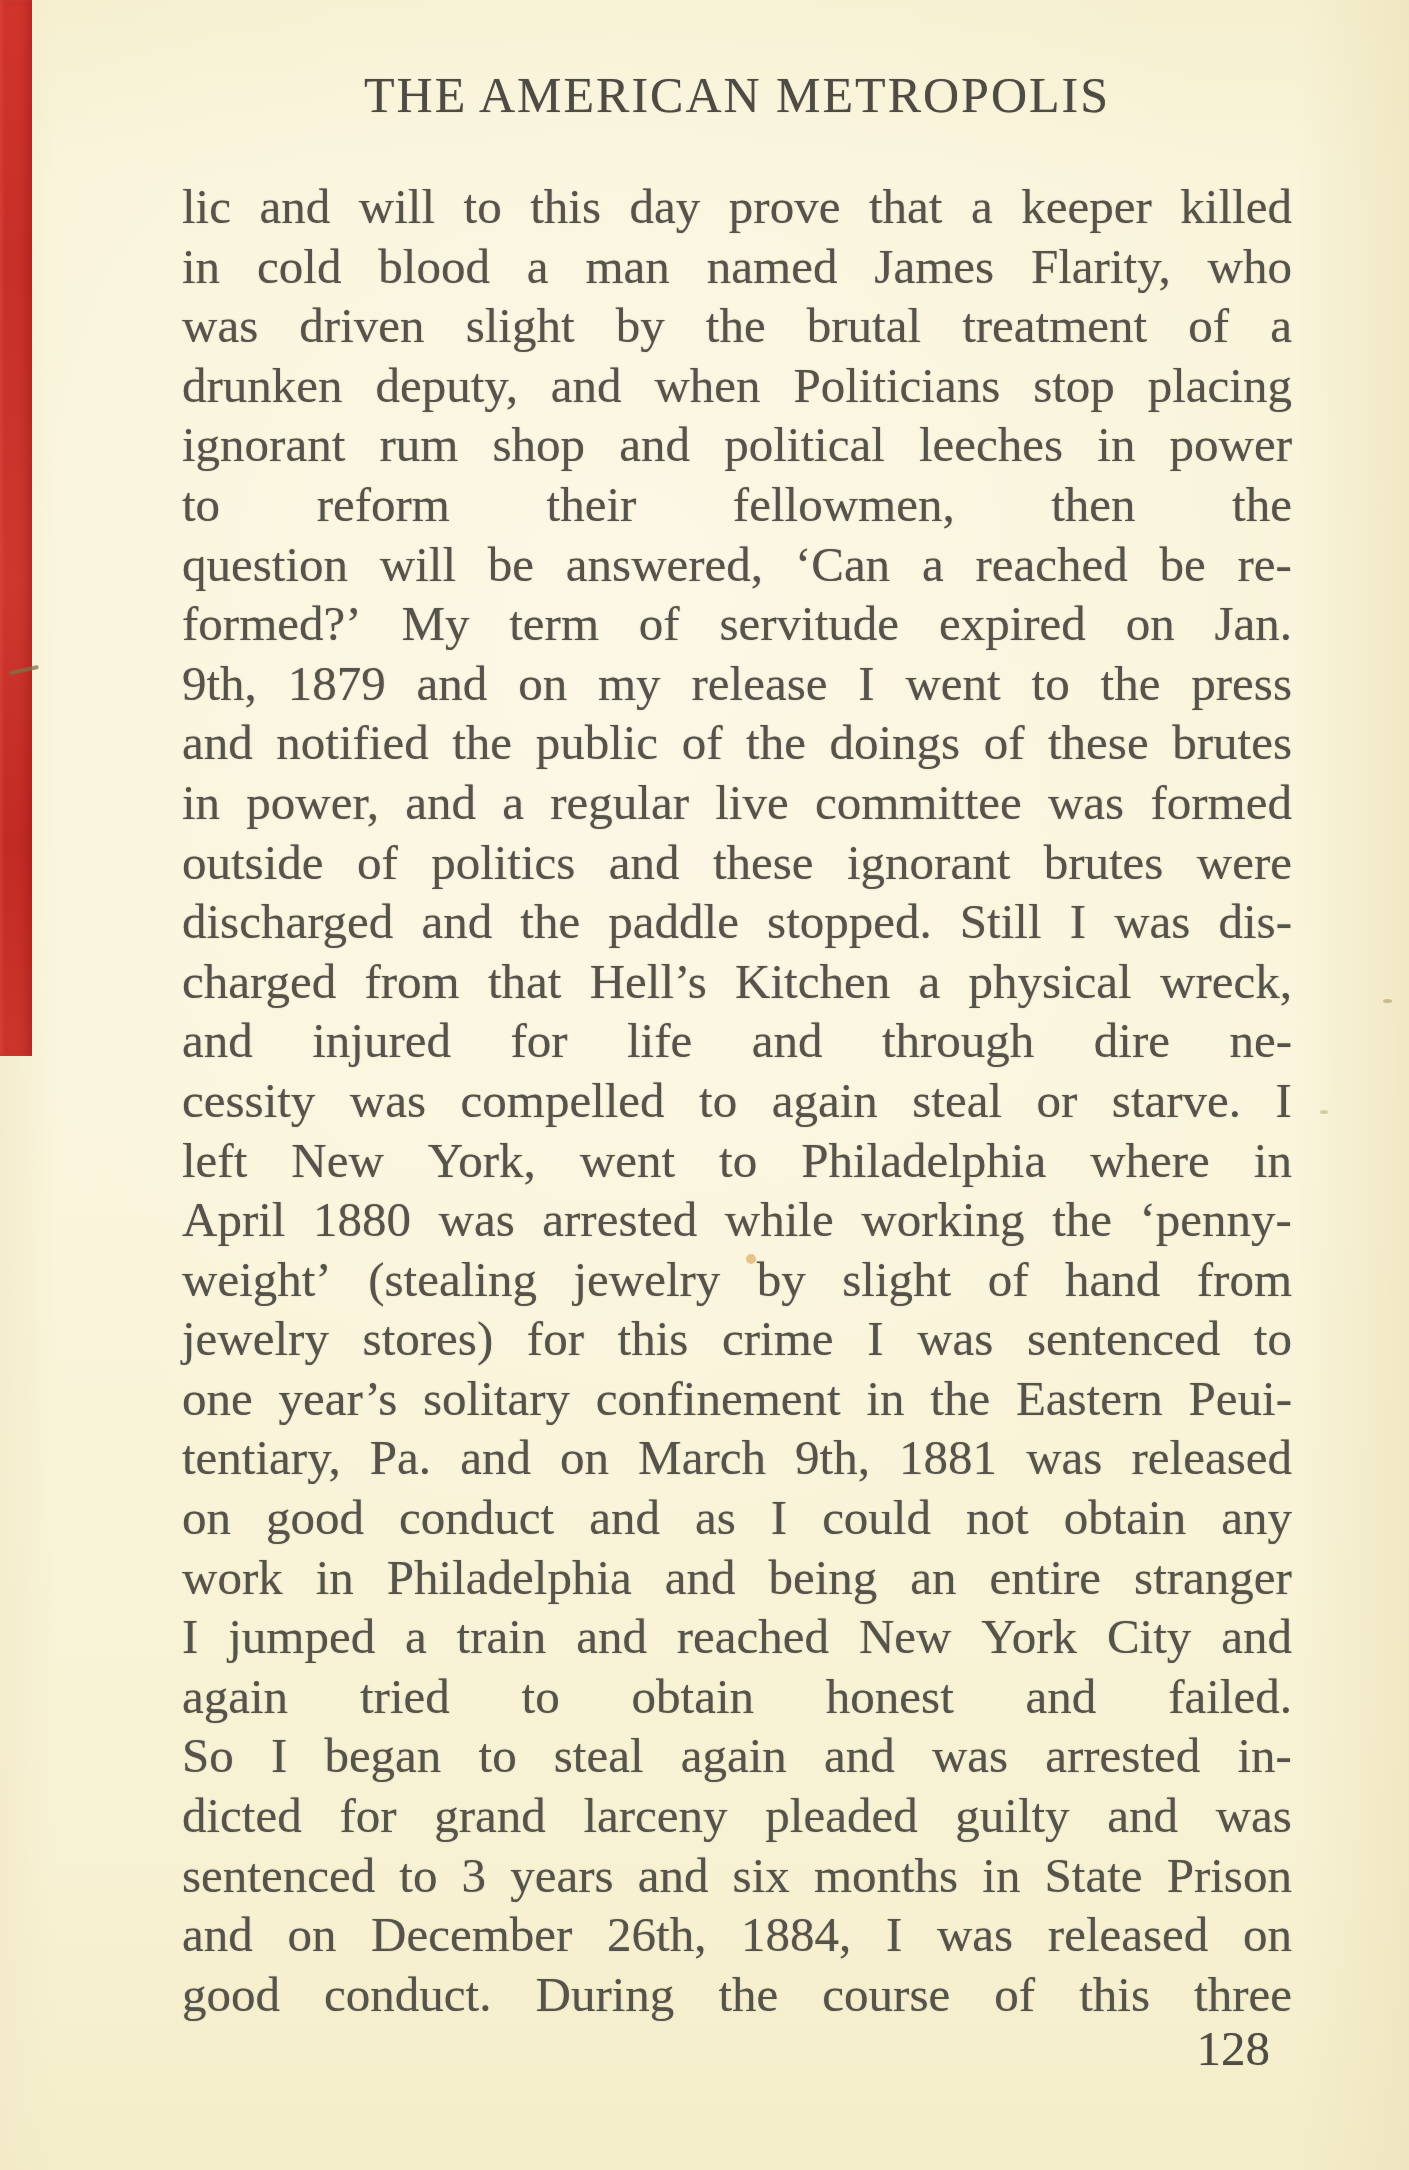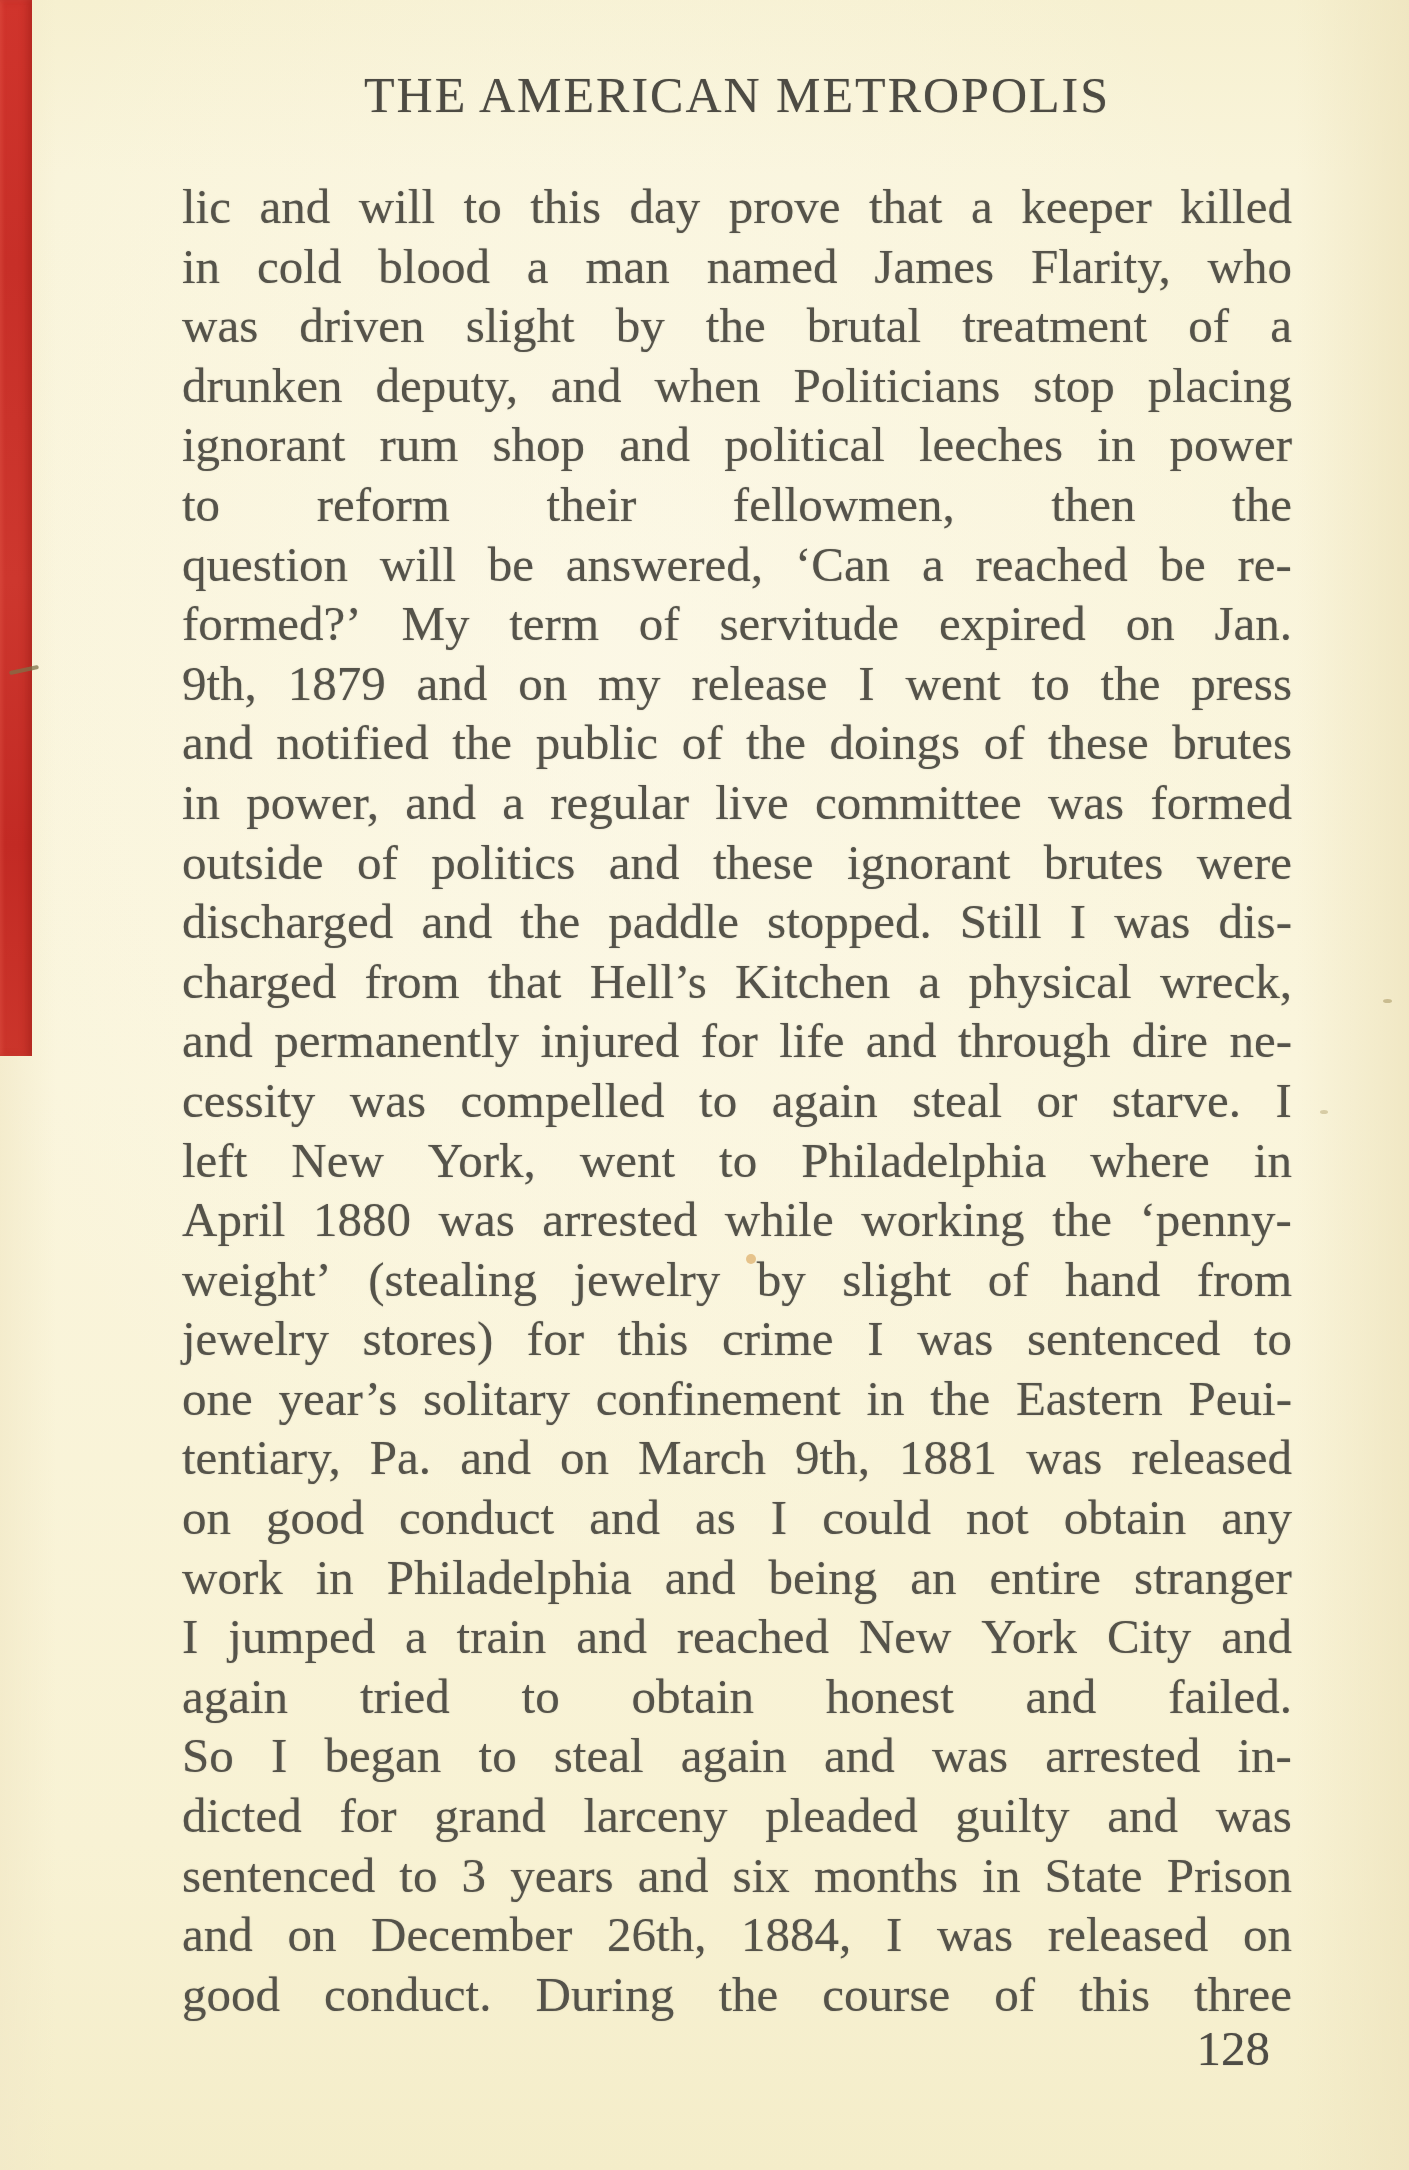--- a/index.html
+++ b/index.html
@@ -261,21 +261,20 @@
         <span class="w">from</span>
         <span class="w">that</span>
         <span class="w">Hell’s</span>
         <span class="w">Kitchen</span>
         <span class="w">a</span>
         <span class="w">physical</span>
         <span class="w">wreck,</span>
       </div>
       <div class="line">
         <span class="w">and</span>
-        <span class="w">permanently</span>
         <span class="w">injured</span>
         <span class="w">for</span>
         <span class="w">life</span>
         <span class="w">and</span>
         <span class="w">through</span>
         <span class="w">dire</span>
         <span class="w">ne-</span>
       </div>
       <div class="line">
         <span class="w">cessity</span>

